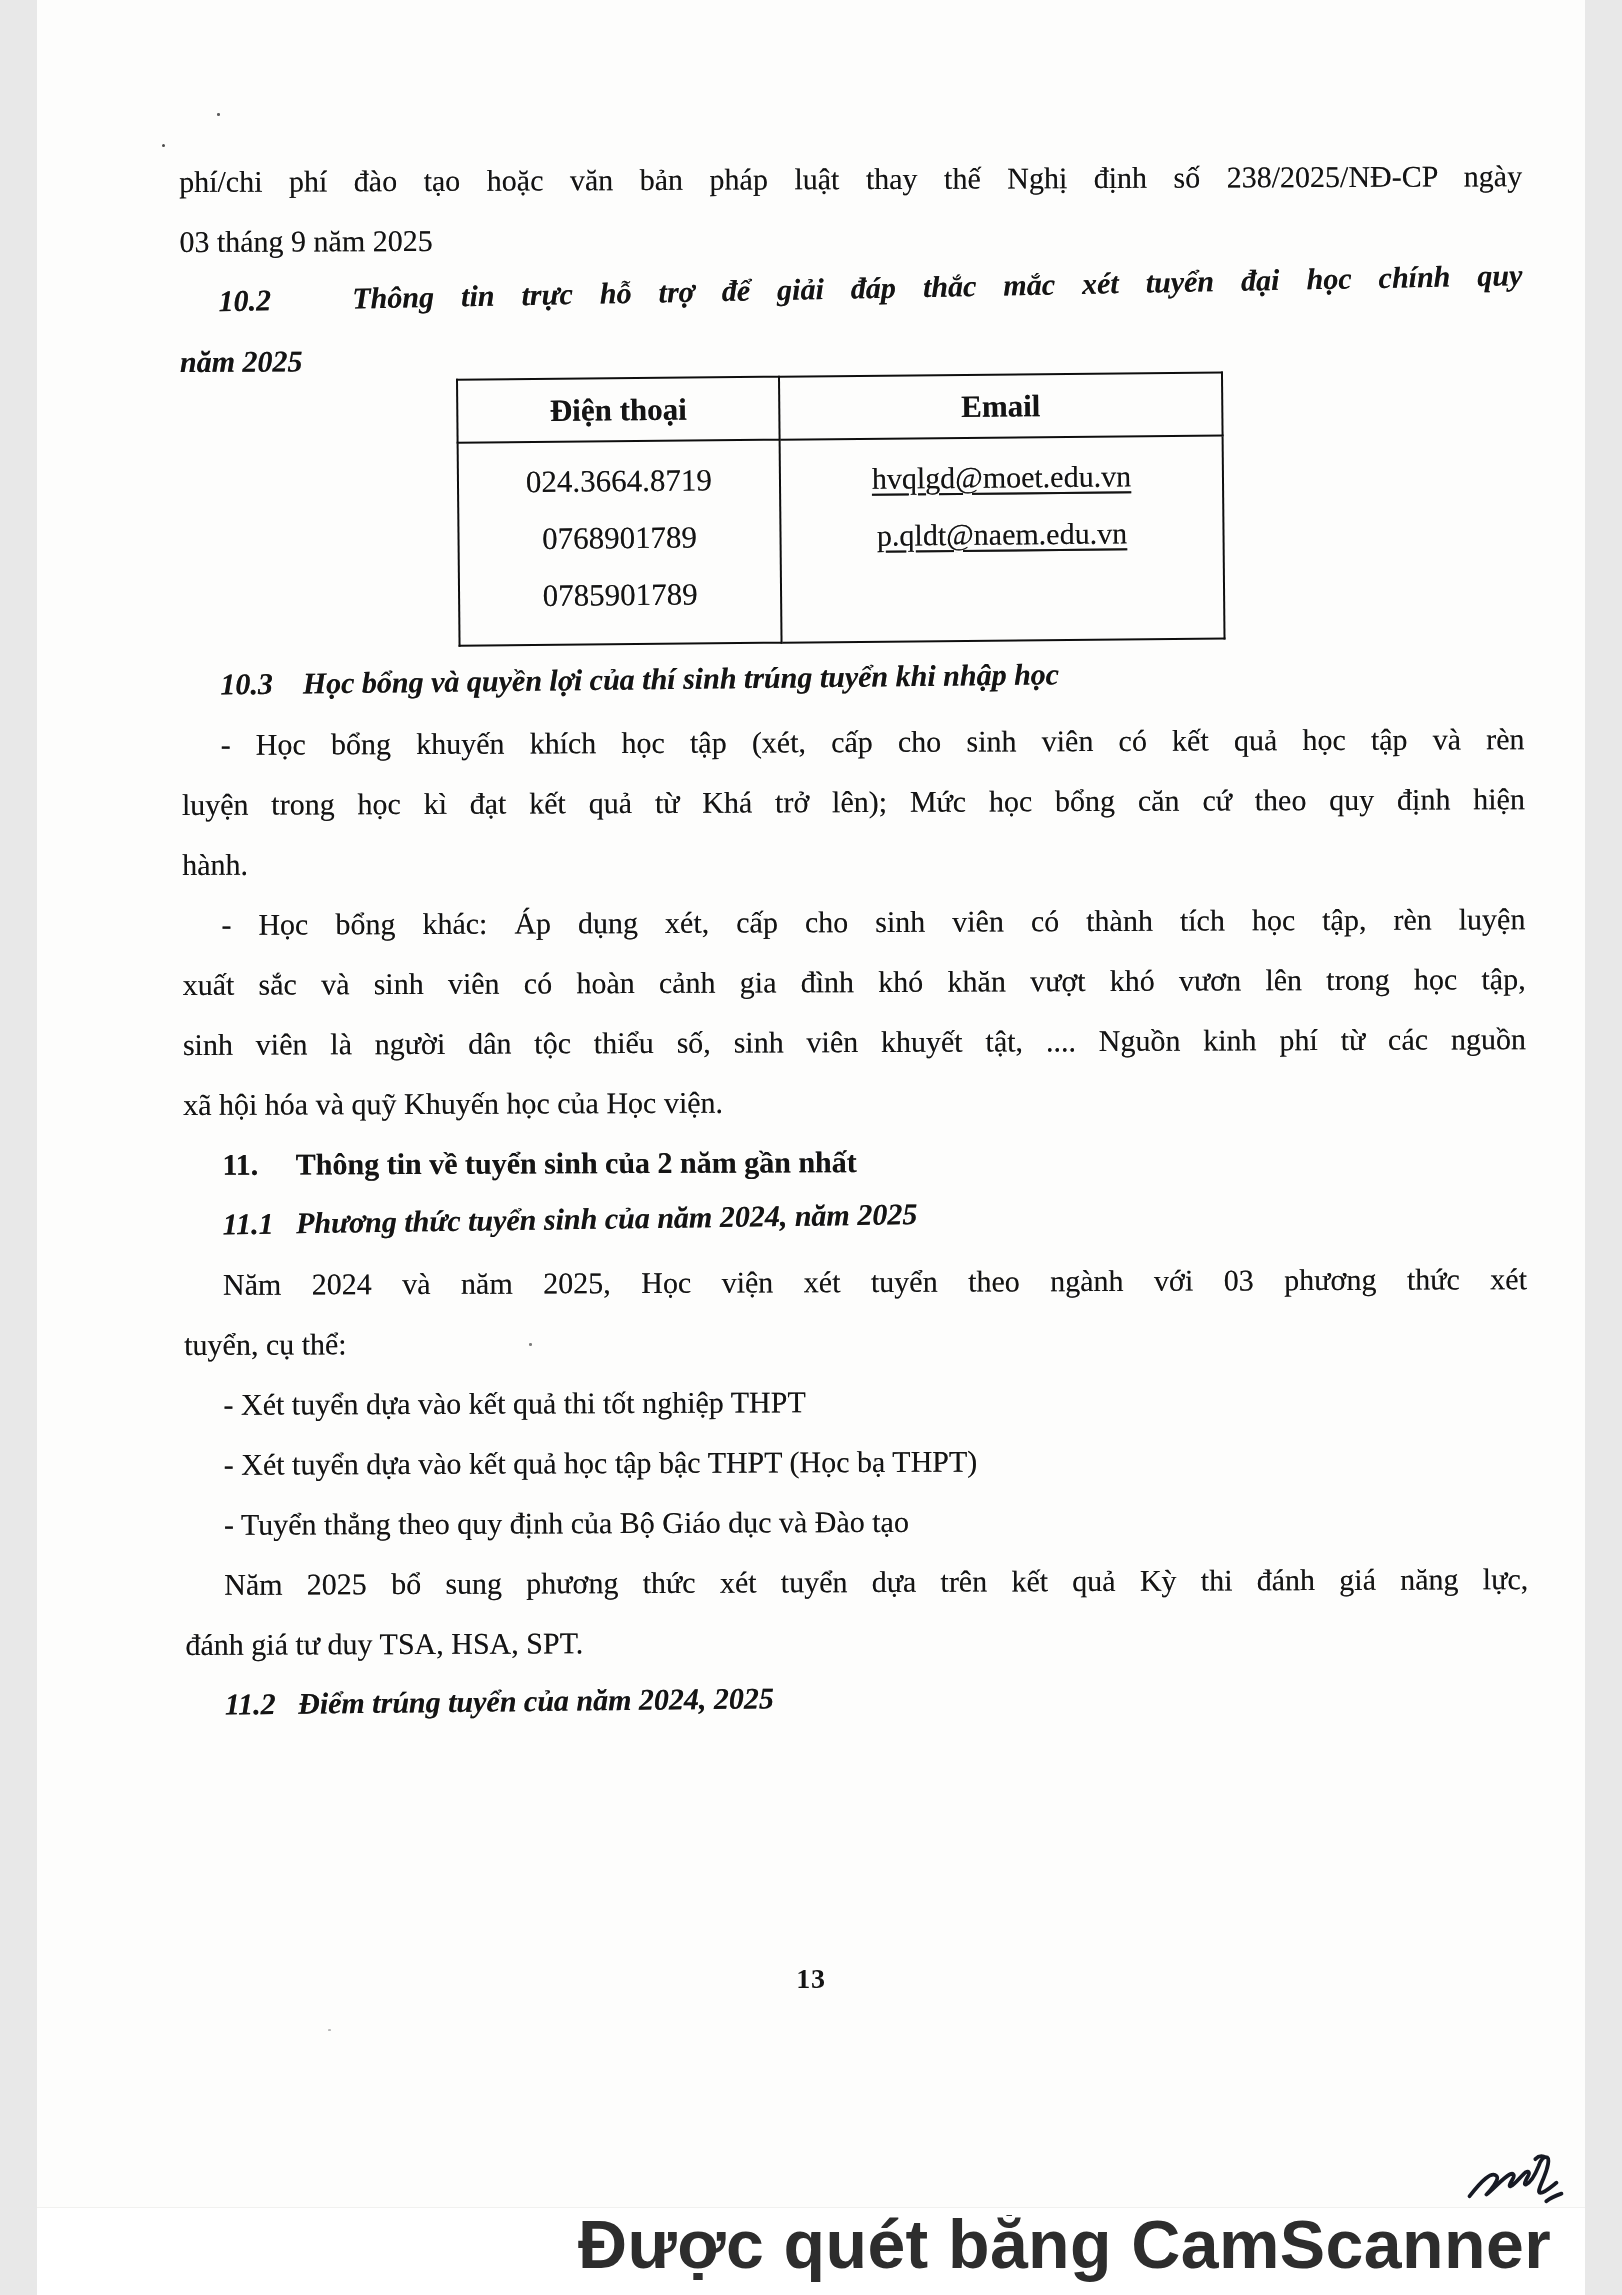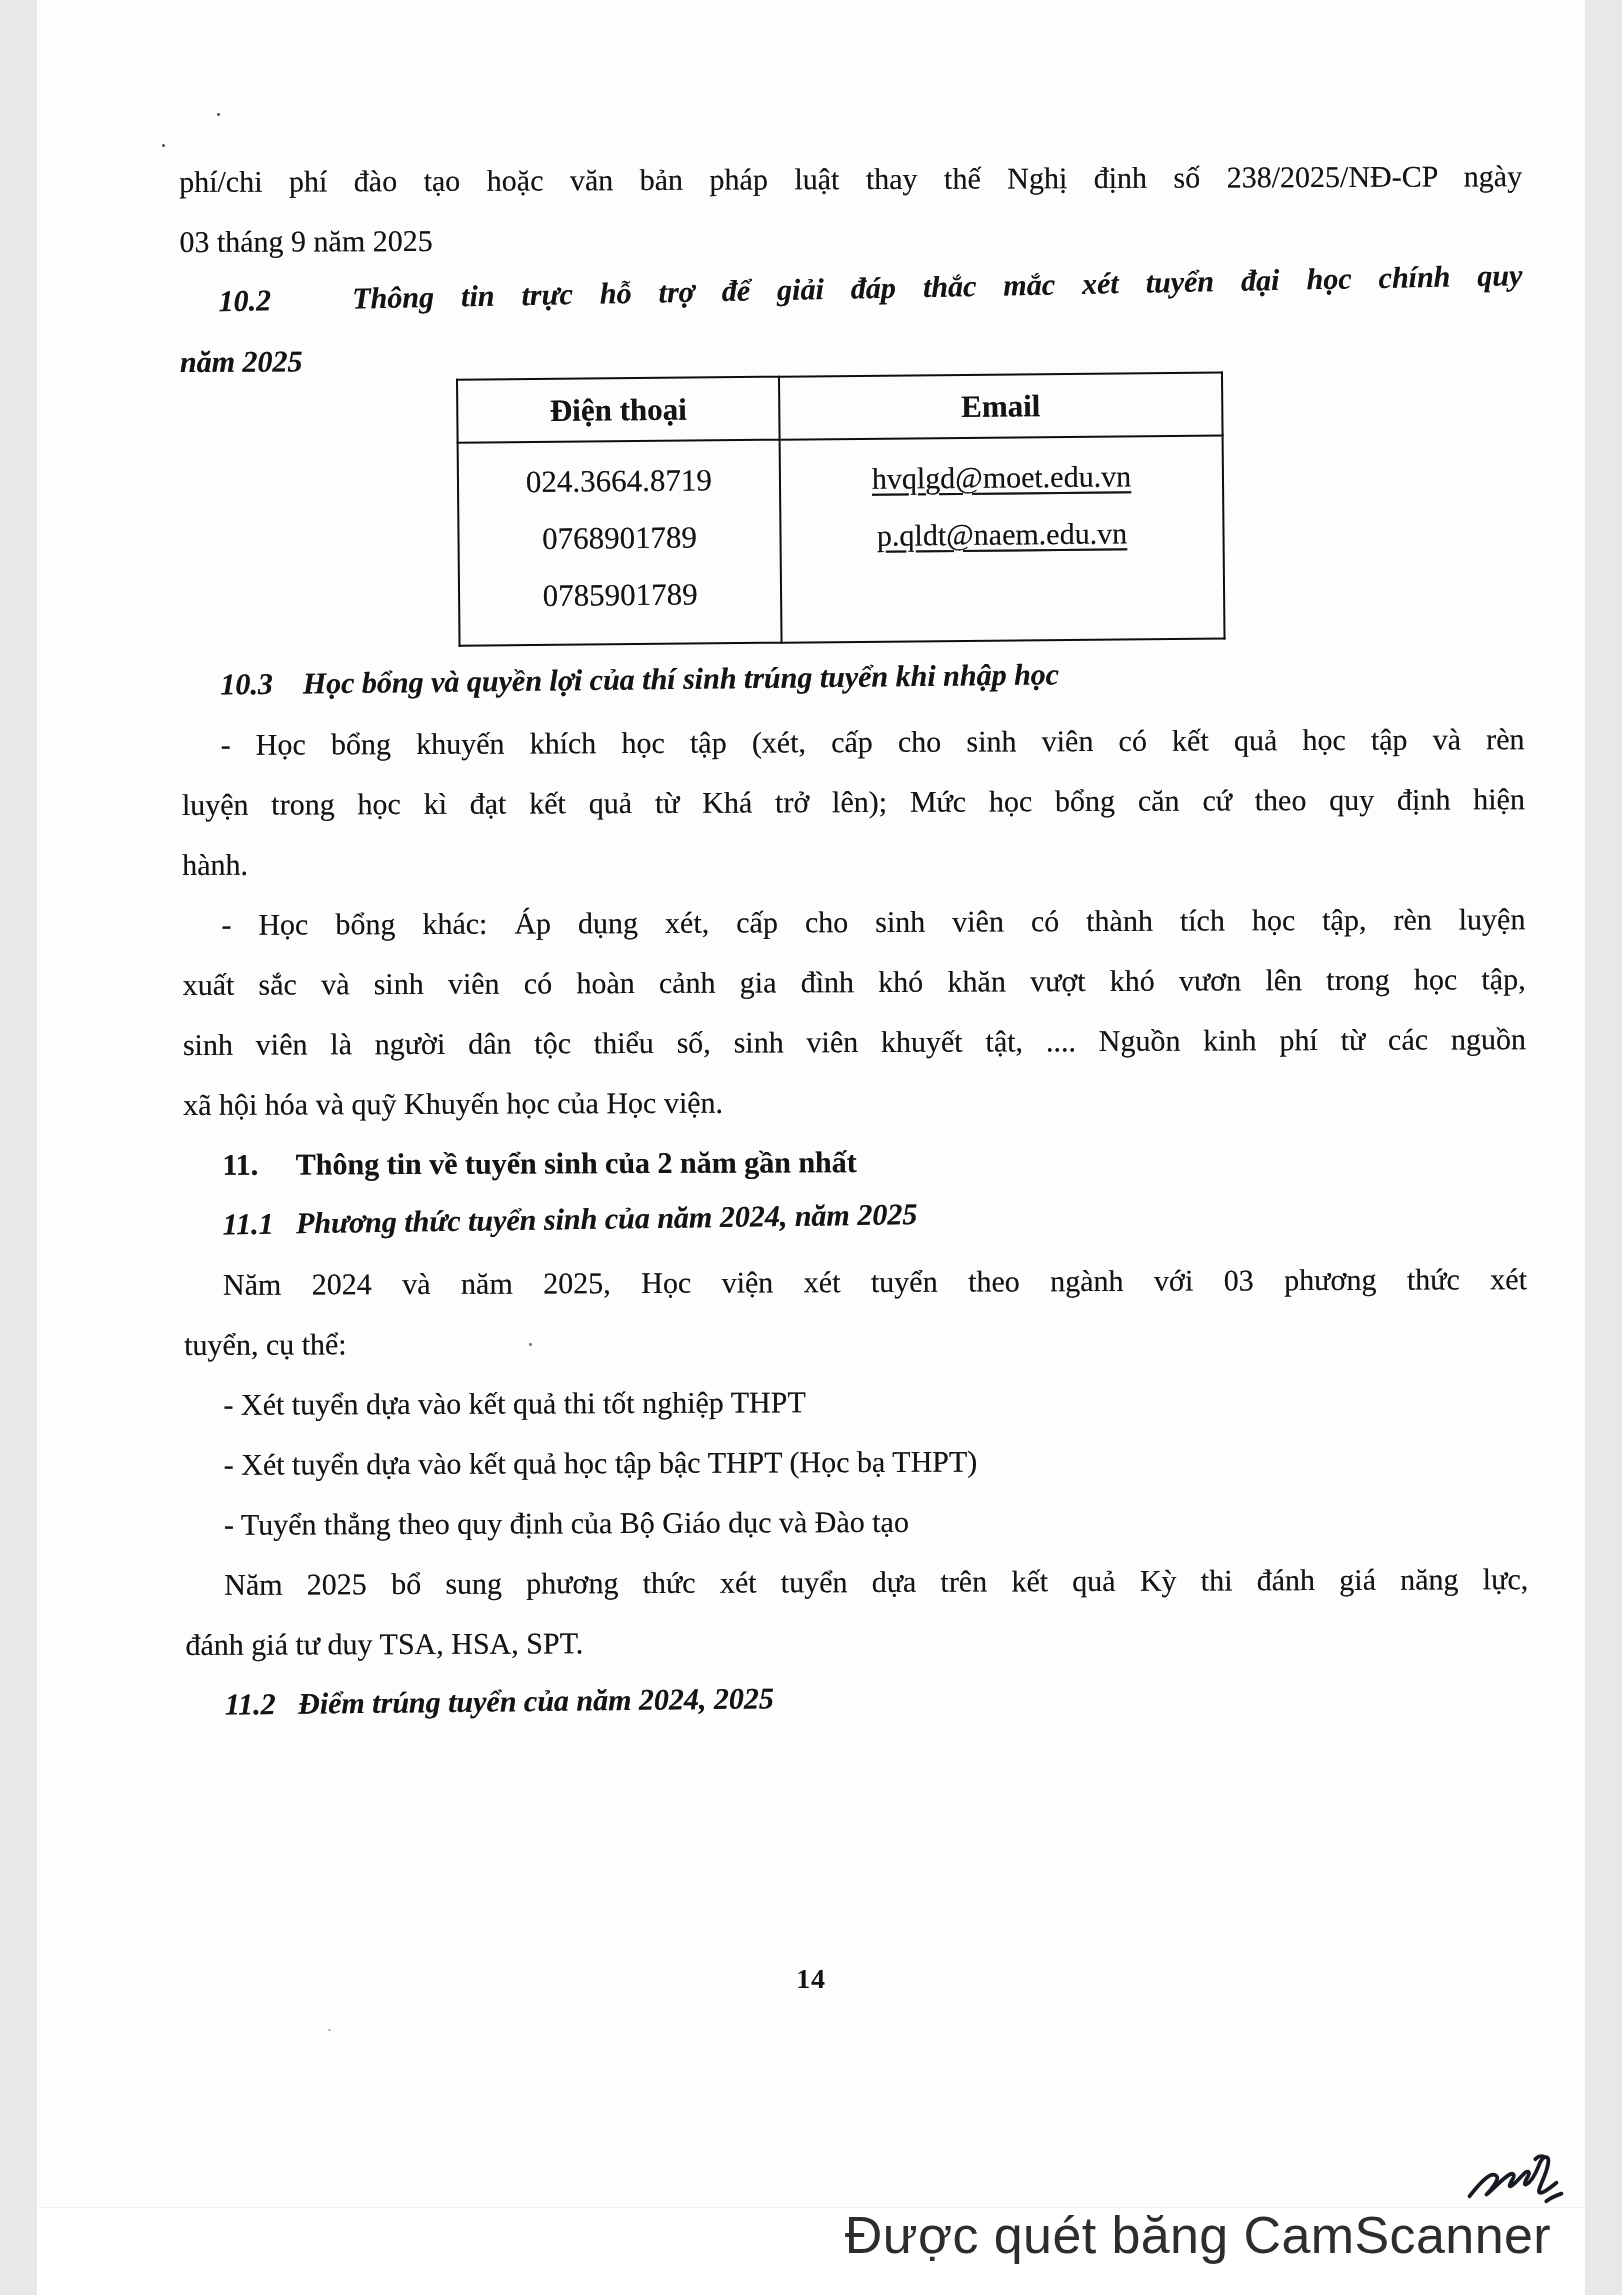--- a/index.html
+++ b/index.html
@@ -87,21 +87,21 @@
     background:#ffffff;
     border-top:0.8px solid #f1f1ef;
   }
   .watermark-clip{
     position:absolute;left:0;right:0;top:2215px;height:80px;
     overflow:hidden;
   }
   .watermark-text{
     position:absolute;top:-10px;right:34px;
     font-family:"Liberation Sans","DejaVu Sans",sans-serif;
-    font-size:52px;font-weight:400;
+    font-size:68px;font-weight:700;
     color:#2d2d2d;
     white-space:nowrap;
     letter-spacing:0.4px;
     margin-left:21px;
   }
   
   .signature{
     position:absolute;left:1428px;top:2149px;width:112px;height:59px;
   }
   
@@ -195,21 +195,21 @@
         <div class="line l">tuyển, cụ thể:</div>
         <div class="line l ind">- Xét tuyển dựa vào kết quả thi tốt nghiệp THPT</div>
         <div class="line l ind">- Xét tuyển dựa vào kết quả học tập bậc THPT (Học bạ THPT)</div>
         <div class="line l ind">- Tuyển thẳng theo quy định của Bộ Giáo dục và Đào tạo</div>
         <div class="line j ind">Năm 2025 bổ sung phương thức xét tuyển dựa trên kết quả Kỳ thi đánh giá năng lực,</div>
         <div class="line l">đánh giá tư duy TSA, HSA, SPT.</div>
         <div class="line l ind bi t4">11.2&nbsp;&nbsp;&nbsp;Điểm trúng tuyển của năm 2024, 2025</div>
       </div>
   </div>
 
-  <div class="page-number">14</div>
+  <div class="page-number">13</div>
 
   <div class="bottom-strip"></div>
 
   <svg class="signature" viewBox="0 0 130 70">
     <g fill="none" stroke="#171a24" stroke-width="4.5" stroke-linecap="round" stroke-linejoin="round">
       <path d="M4 56 C18 38 30 26 36 32 C40 36 28 50 24 54 C32 48 44 34 52 30 C56 28 58 31 55 36 C52 41 50 45 53 44 C58 42 64 33 70 28 C74 25 76 28 73 33 C70 38 68 43 71 42 C76 40 82 30 86 20 C88 14 92 8 96 10 C99 12 97 22 92 34 C88 44 84 52 88 52 C93 52 102 44 107 40"></path>
       <path d="M95 62 C100 58 107 55 113 53"></path>
       <path d="M82 12 C85 9 89 8 92 9"></path>
     </g>
   </svg>

